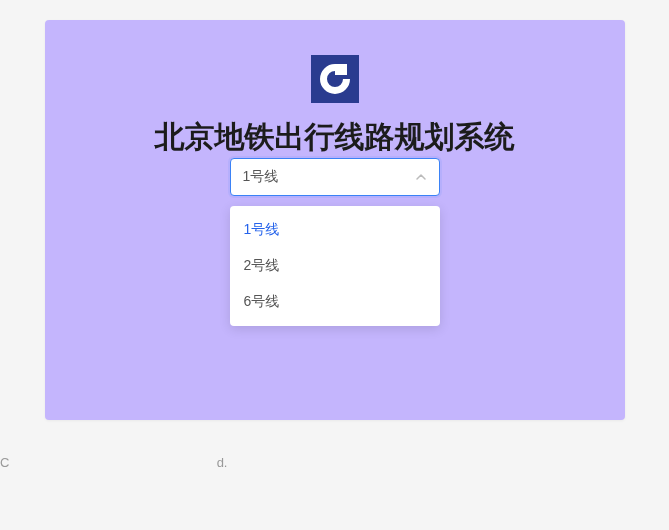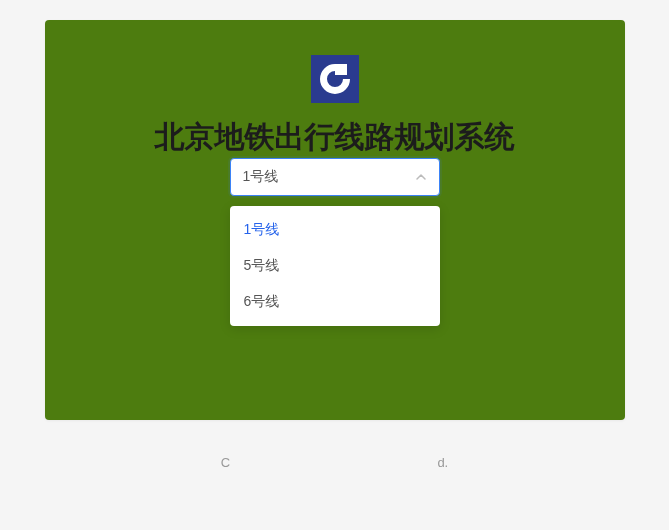--- a/index.html
+++ b/index.html
@@ -4,21 +4,21 @@
   <style>
     * { box-sizing: border-box; margin: 0; padding: 0; }
     body {
       font-family: -apple-system, BlinkMacSystemFont, "Segoe UI", "PingFang SC", "Microsoft YaHei", sans-serif;
       background: #f5f5f5;
       width: 669px;
       height: 530px;
       position: relative;
     }
     .card {
-      background: #4d7c0f;
+      background: #c4b5fd;
       margin: 0 auto;
       margin-top: 20px;
       width: 580px;
       height: 400px;
       border-radius: 4px;
       box-shadow: 0 1px 3px rgba(0,0,0,0.05);
       padding-top: 35px;
       text-align: center;
       position: relative;
     }
@@ -88,21 +88,20 @@
       color: #555;
       cursor: pointer;
     }
     .dropdown-item.selected { color: #2563eb; font-weight: 500; }
     .dropdown-item.hovered { background: #f5f5f5; }
     .footer {
       position: absolute;
       bottom: 60px;
       left: 0;
       width: 100%;
-      text-align: center;
       font-size: 13px;
       color: #999;
       z-index: 1;
     }
   </style>
 </head>
 <body>
 
 <div class="card">
   <div class="logo">
@@ -116,21 +115,21 @@
     <div class="select-box">
       <span class="select-value">1号线</span>
       <span class="select-arrow">
         <svg width="12" height="12" viewBox="0 0 12 12">
             <path d="M2 8 L6 4 L10 8" stroke="#bbb" stroke-width="1.5" fill="none" stroke-linecap="round" stroke-linejoin="round"></path>
           </svg>
       </span>
     </div>
     <div class="dropdown" id="dropdown">
         <div class="dropdown-item selected">1号线</div>
-        <div class="dropdown-item">5号线</div>
+        <div class="dropdown-item">2号线</div>
         <div class="dropdown-item">6号线</div>
       </div>
   </div>
 </div>
 
 <div class="footer">
   <span>C</span>
   <span style="display:inline-block;width:200px"></span>
   <span>d.</span>
 </div>

